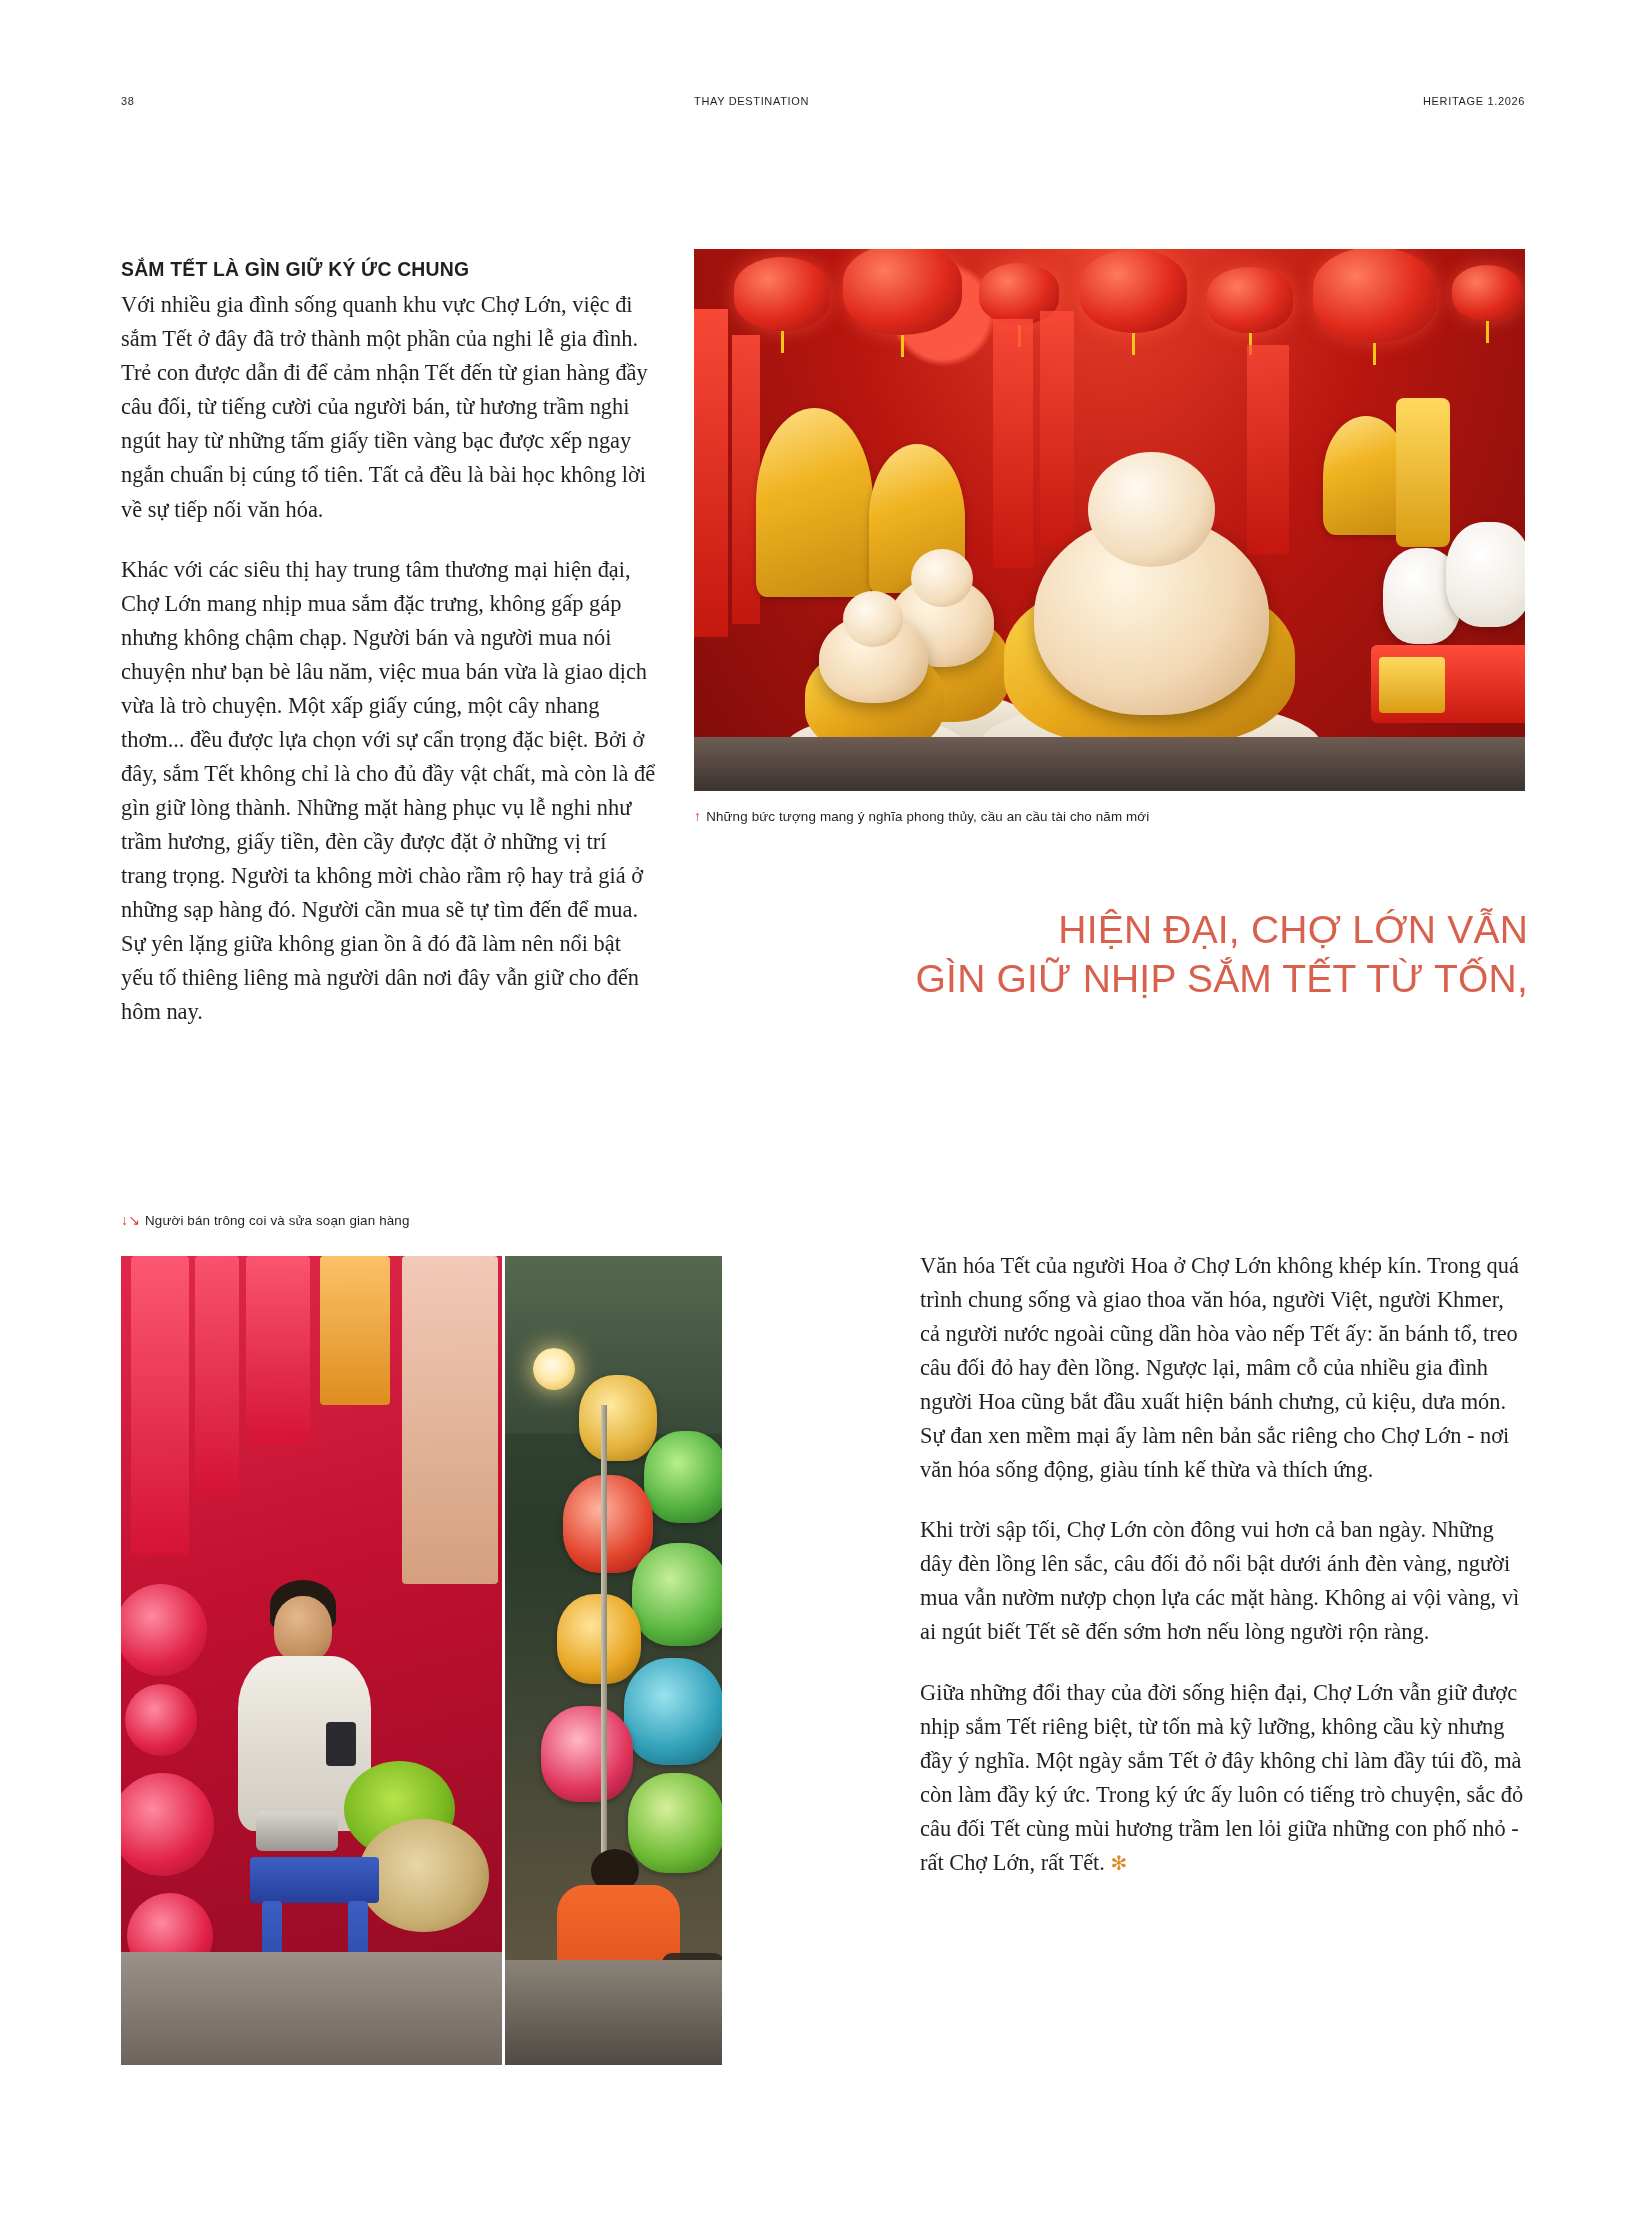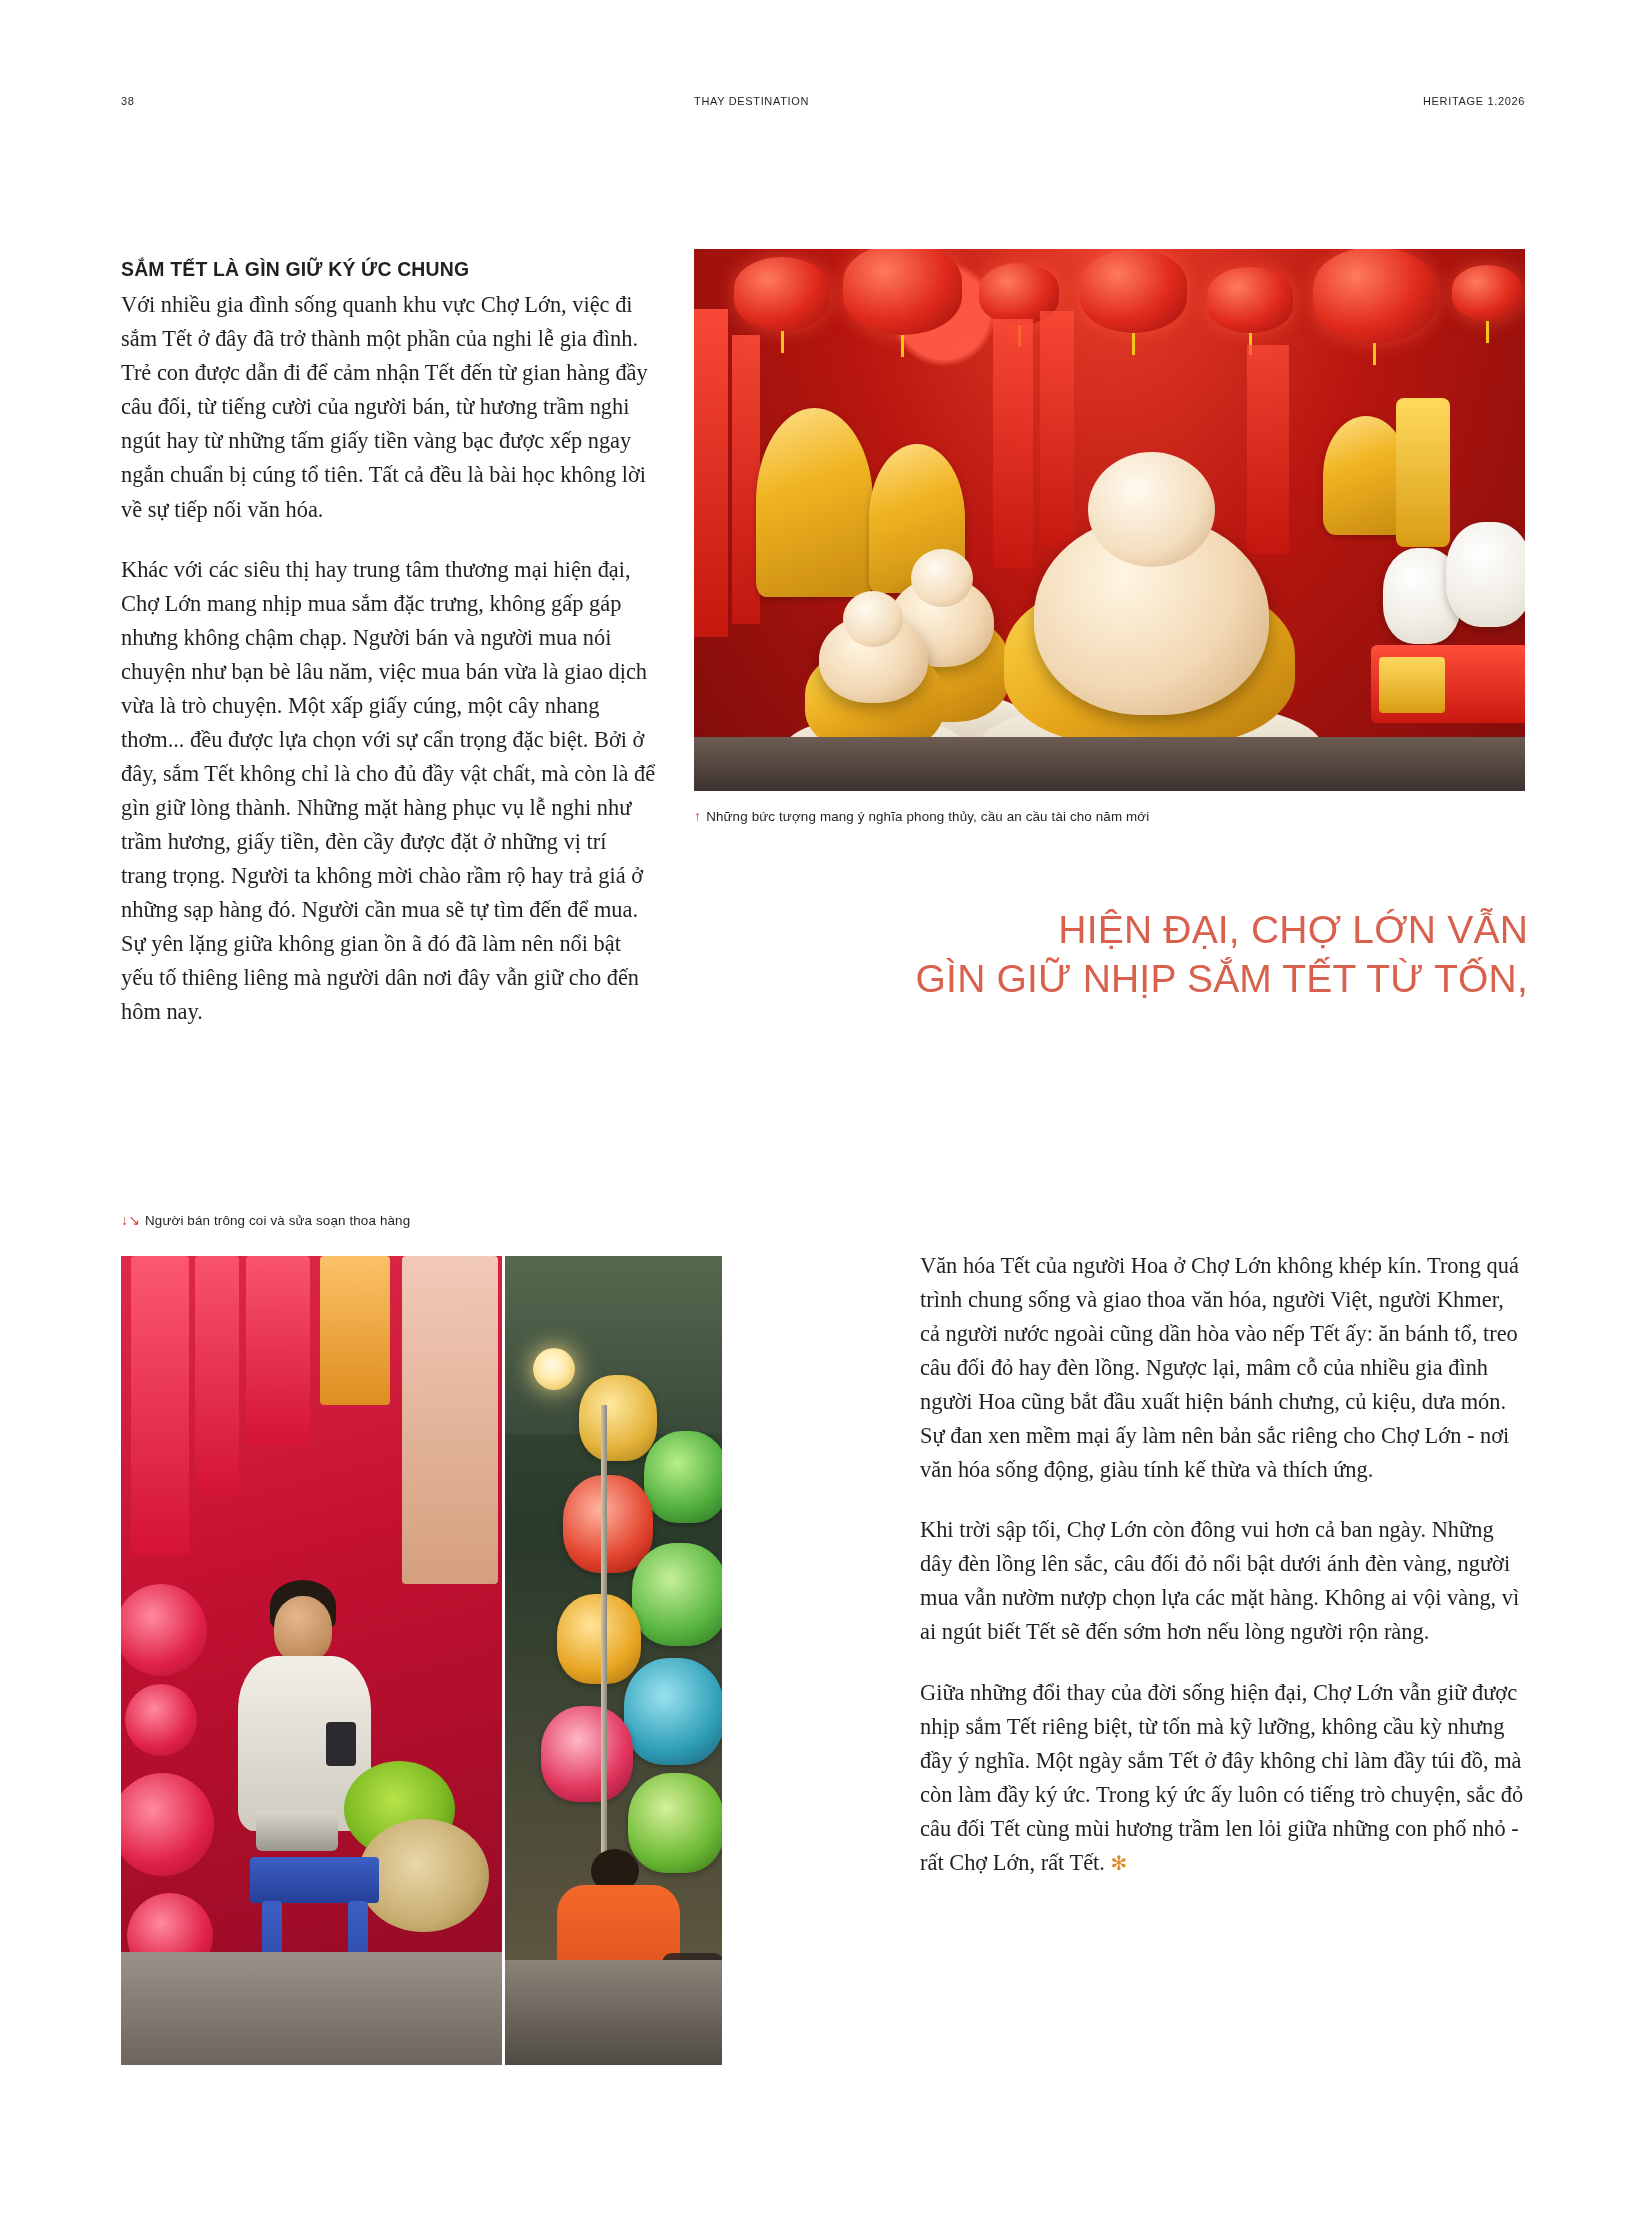--- a/index.html
+++ b/index.html
@@ -386,21 +386,21 @@
 <div class="caption caption-top">
   <span class="arrow">↑</span><span>Những bức tượng mang ý nghĩa phong thủy, cầu an cầu tài cho năm mới</span>
 </div>
 
 <div class="pullquote">
   <div>HIỆN ĐẠI, CHỢ LỚN VẪN</div>
   <div>GÌN GIỮ NHỊP SẮM TẾT TỪ TỐN,</div>
 </div>
 
 <div class="caption caption-bottom">
-  <span class="arrow">↓↘</span><span>Người bán trông coi và sửa soạn thoa hàng</span>
+  <span class="arrow">↓↘</span><span>Người bán trông coi và sửa soạn gian hàng</span>
 </div>
 
 <div class="photo-lower-left">
   <div class="ph ll-bg"></div>
 
   <div class="ll-hanging" style="left:10px;  top:0px;   width:58px;  height:299px; opacity:.9;"></div>
   <div class="ll-hanging" style="left:74px;  top:0px;   width:44px;  height:239px; opacity:.8;"></div>
   <div class="ll-hanging" style="left:125px; top:0px;   width:64px;  height:189px; opacity:.85;"></div>
   <div class="ll-hanging" style="left:199px; top:0px;   width:70px;  height:149px; background:linear-gradient(180deg,#ffd36b 0%,#e09a1c 100%); opacity:.9;"></div>
   <div class="ll-hanging" style="left:281px; top:0px;   width:96px;  height:328px; background:linear-gradient(180deg,#f6e7cd 0%,#d9b98c 100%); opacity:.85;"></div>

